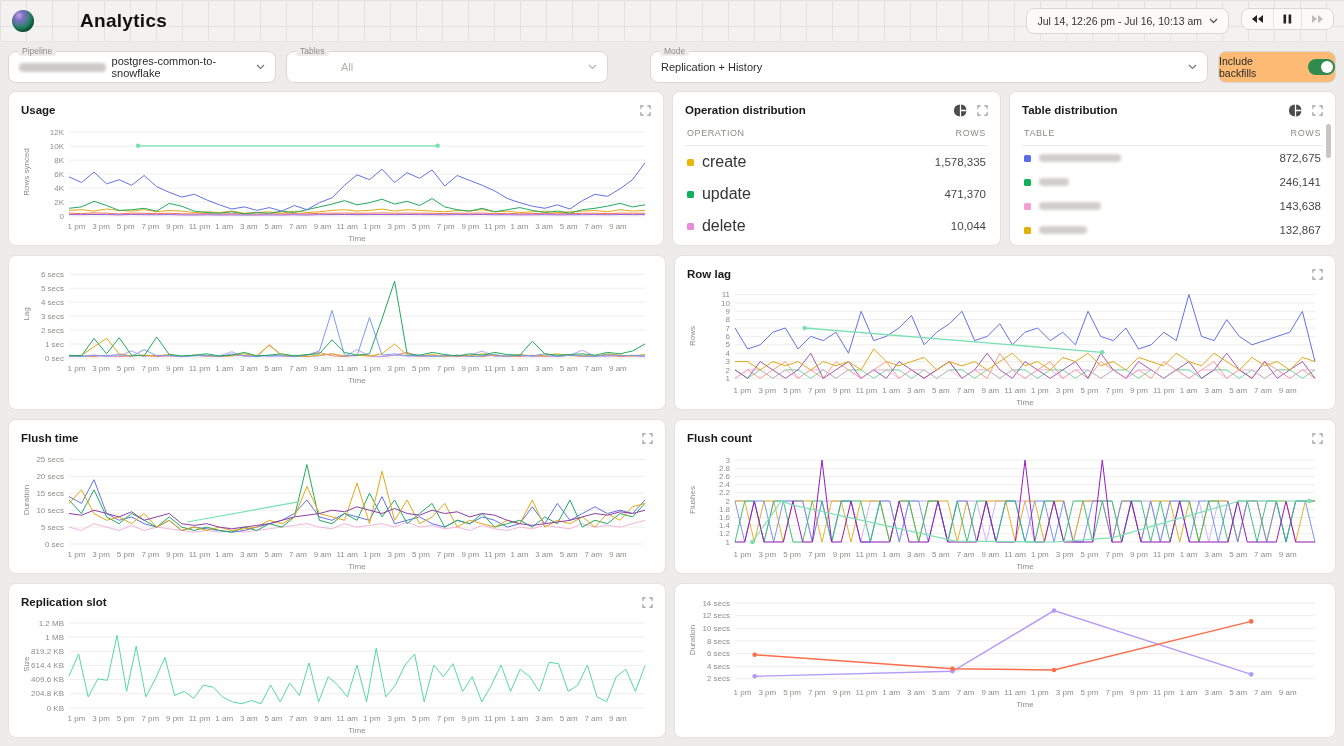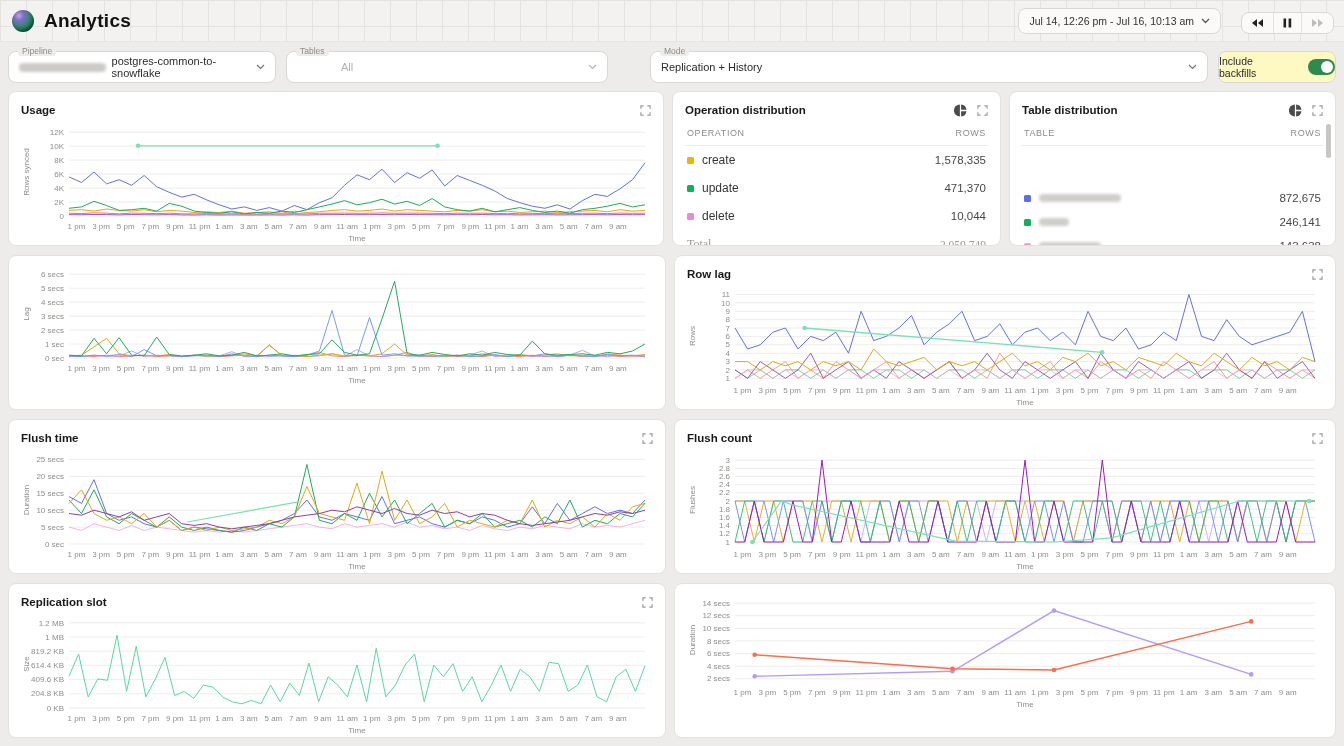--- a/index.html
+++ b/index.html
@@ -14,22 +14,22 @@
     background-image:linear-gradient(#e4e3e0 1px, transparent 1px),
                      linear-gradient(90deg,#e4e3e0 1px, transparent 1px);
     background-size:26px 26px;
     border-bottom:1px solid #e7e6e3;
   }
   .logo-title{ display:flex; align-items:center; gap:10px; }
   .logo{ width:22px; height:22px; border-radius:50%;
     background:radial-gradient(circle at 32% 26%, #c2a2e2 0%, #7d6ec2 22%, #1f8f63 60%, #073a2b 100%);
     box-shadow:inset -2px -3px 4px rgba(0,0,0,.35);
   }
-  .app-title{ font-size:19px; font-weight:800; letter-spacing:.3px; color:#111; }
-  .header-right{ display:flex; align-items:flex-end; gap:20px; }
+  .app-title{ font-size:19px; font-weight:800; letter-spacing:.3px; color:#111;margin-left:36px; }
+  .header-right{ display:flex; align-items:flex-start; gap:12px; }
   .date-range{
     display:flex; align-items:center; gap:7px; background:#fbfaf9; border:1px solid #d9d8d4;
     border-radius:8px; padding:6px 10px; font-size:10.5px; color:#333; cursor:pointer;
     font-family:"Liberation Sans", sans-serif;
   }
   .playback{ display:flex; align-items:stretch; background:#fbfaf9; border:1px solid #d9d8d4; border-radius:8px; overflow:hidden; }
   .playback button{ background:transparent; border:none; padding:5px 9px; cursor:pointer; display:flex; align-items:center; }
   .playback button + button{ border-left:1px solid #e4e3e0; }
 
   
@@ -43,21 +43,21 @@
     background:#edecea; padding:0 4px; border-radius:3px;
   }
   .select .sval{ font-size:11px; color:#2c2c2c; display:flex; align-items:center; gap:6px; flex:1; }
   .select.disabled .sval{ color:#b2b1ad;margin-left:44px; }
   .sel-pipeline{ width:268px; }
   .sel-tables{ width:322px; }
   .sel-mode{ flex:1;margin-left:32px; }
   .chev{ margin-left:auto; }
   .redacted{ display:inline-block; height:9px; border-radius:4px; background:#cbcac7; filter:blur(1.5px); }
   .backfills{
-    width:118px; background:#fef9c3; border:1px solid #d9d8d4; border-radius:8px; height:32px;
+    width:118px; background:#fdba74; border:1px solid #d9d8d4; border-radius:8px; height:32px;
     display:flex; align-items:center; justify-content:space-between; gap:22px; font-size:10.5px; color:#2c2c2c;
   }
   .toggle{ width:30px; height:16px; border-radius:9px; background:#2f8a4d; position:relative; cursor:pointer; }
   .toggle .knob{ position:absolute; right:2px; top:2px; width:12px; height:12px; border-radius:50%; background:#fff; }
 
   
   .grid{ padding:4px 8px 8px; display:flex; flex-direction:column; gap:9px; }
   .row{ display:flex; gap:8px; }
   .card{
     background:#fff; border:1px solid #e3e2df; border-radius:8px; padding:8px 12px 4px;
@@ -77,21 +77,21 @@
     display:flex; align-items:center; gap:7px; background:#fff; border:1px solid #d9d8d4;
     border-radius:7px; padding:4px 9px; font-size:10px; color:#333; cursor:pointer;
     font-family:"Liberation Sans", sans-serif;
   }
 
   
   .mini-table{ width:100%; font-size:11.5px; }
   .mt-head{ display:flex; justify-content:space-between; color:#8b8b88; font-size:9px;
     letter-spacing:.6px; padding:6px 2px 7px; border-bottom:1px solid #eceae8; }
   .mt-row{ display:flex; justify-content:space-between; align-items:center; padding:7px 2px; }
-  .mt-name{ display:flex; align-items:center; gap:8px; color:#353535; font-size:12px; }
+  .mt-name{ display:flex; align-items:center; gap:8px; color:#353535; font-size:16px; }
   .sq{ width:7px; height:7px; border-radius:1.5px; display:inline-block; }
   .mt-val{ color:#47474a; font-size:11.5px; }
   .mt-total .mt-name,.mt-total .mt-val{ color:#9a9a97;font-family:Liberation Serif, serif; }
   .blurname{ display:inline-block; height:8px; border-radius:4px; background:#cfcecb; filter:blur(1.5px); }
   .scroll-thumb{ position:absolute; right:4px; top:32px; width:5px; height:34px; border-radius:3px; background:#c7c6c3; }
 
   .chart text.tick{ font-size:8px; fill:#8e8e8b; font-family:"Liberation Sans", sans-serif; }
 </style>
 </head>
 <body>
@@ -288,21 +288,21 @@
               </svg>
           </button>
         </span>
       </div>
       <div class="mini-table">
         <div class="mt-head">
           <span>TABLE</span>
           <span>ROWS</span>
         </div>
         <div id="td-rows">
-            <div class="mt-row" style="padding: 6px 2px; margin-top: 40px;">
+            <div class="mt-row" style="padding: 6px 2px;">
               <span class="mt-name">
                 <span class="sq" style="background:#5b6ee6"></span>
                 <span class="blurname" style="width:82px"></span>
               </span>
               <span class="mt-val">872,675</span>
             </div>
             <div class="mt-row" style="padding: 6px 2px;">
               <span class="mt-name">
                 <span class="sq" style="background:#12b05a"></span>
                 <span class="blurname" style="width:30px"></span>

